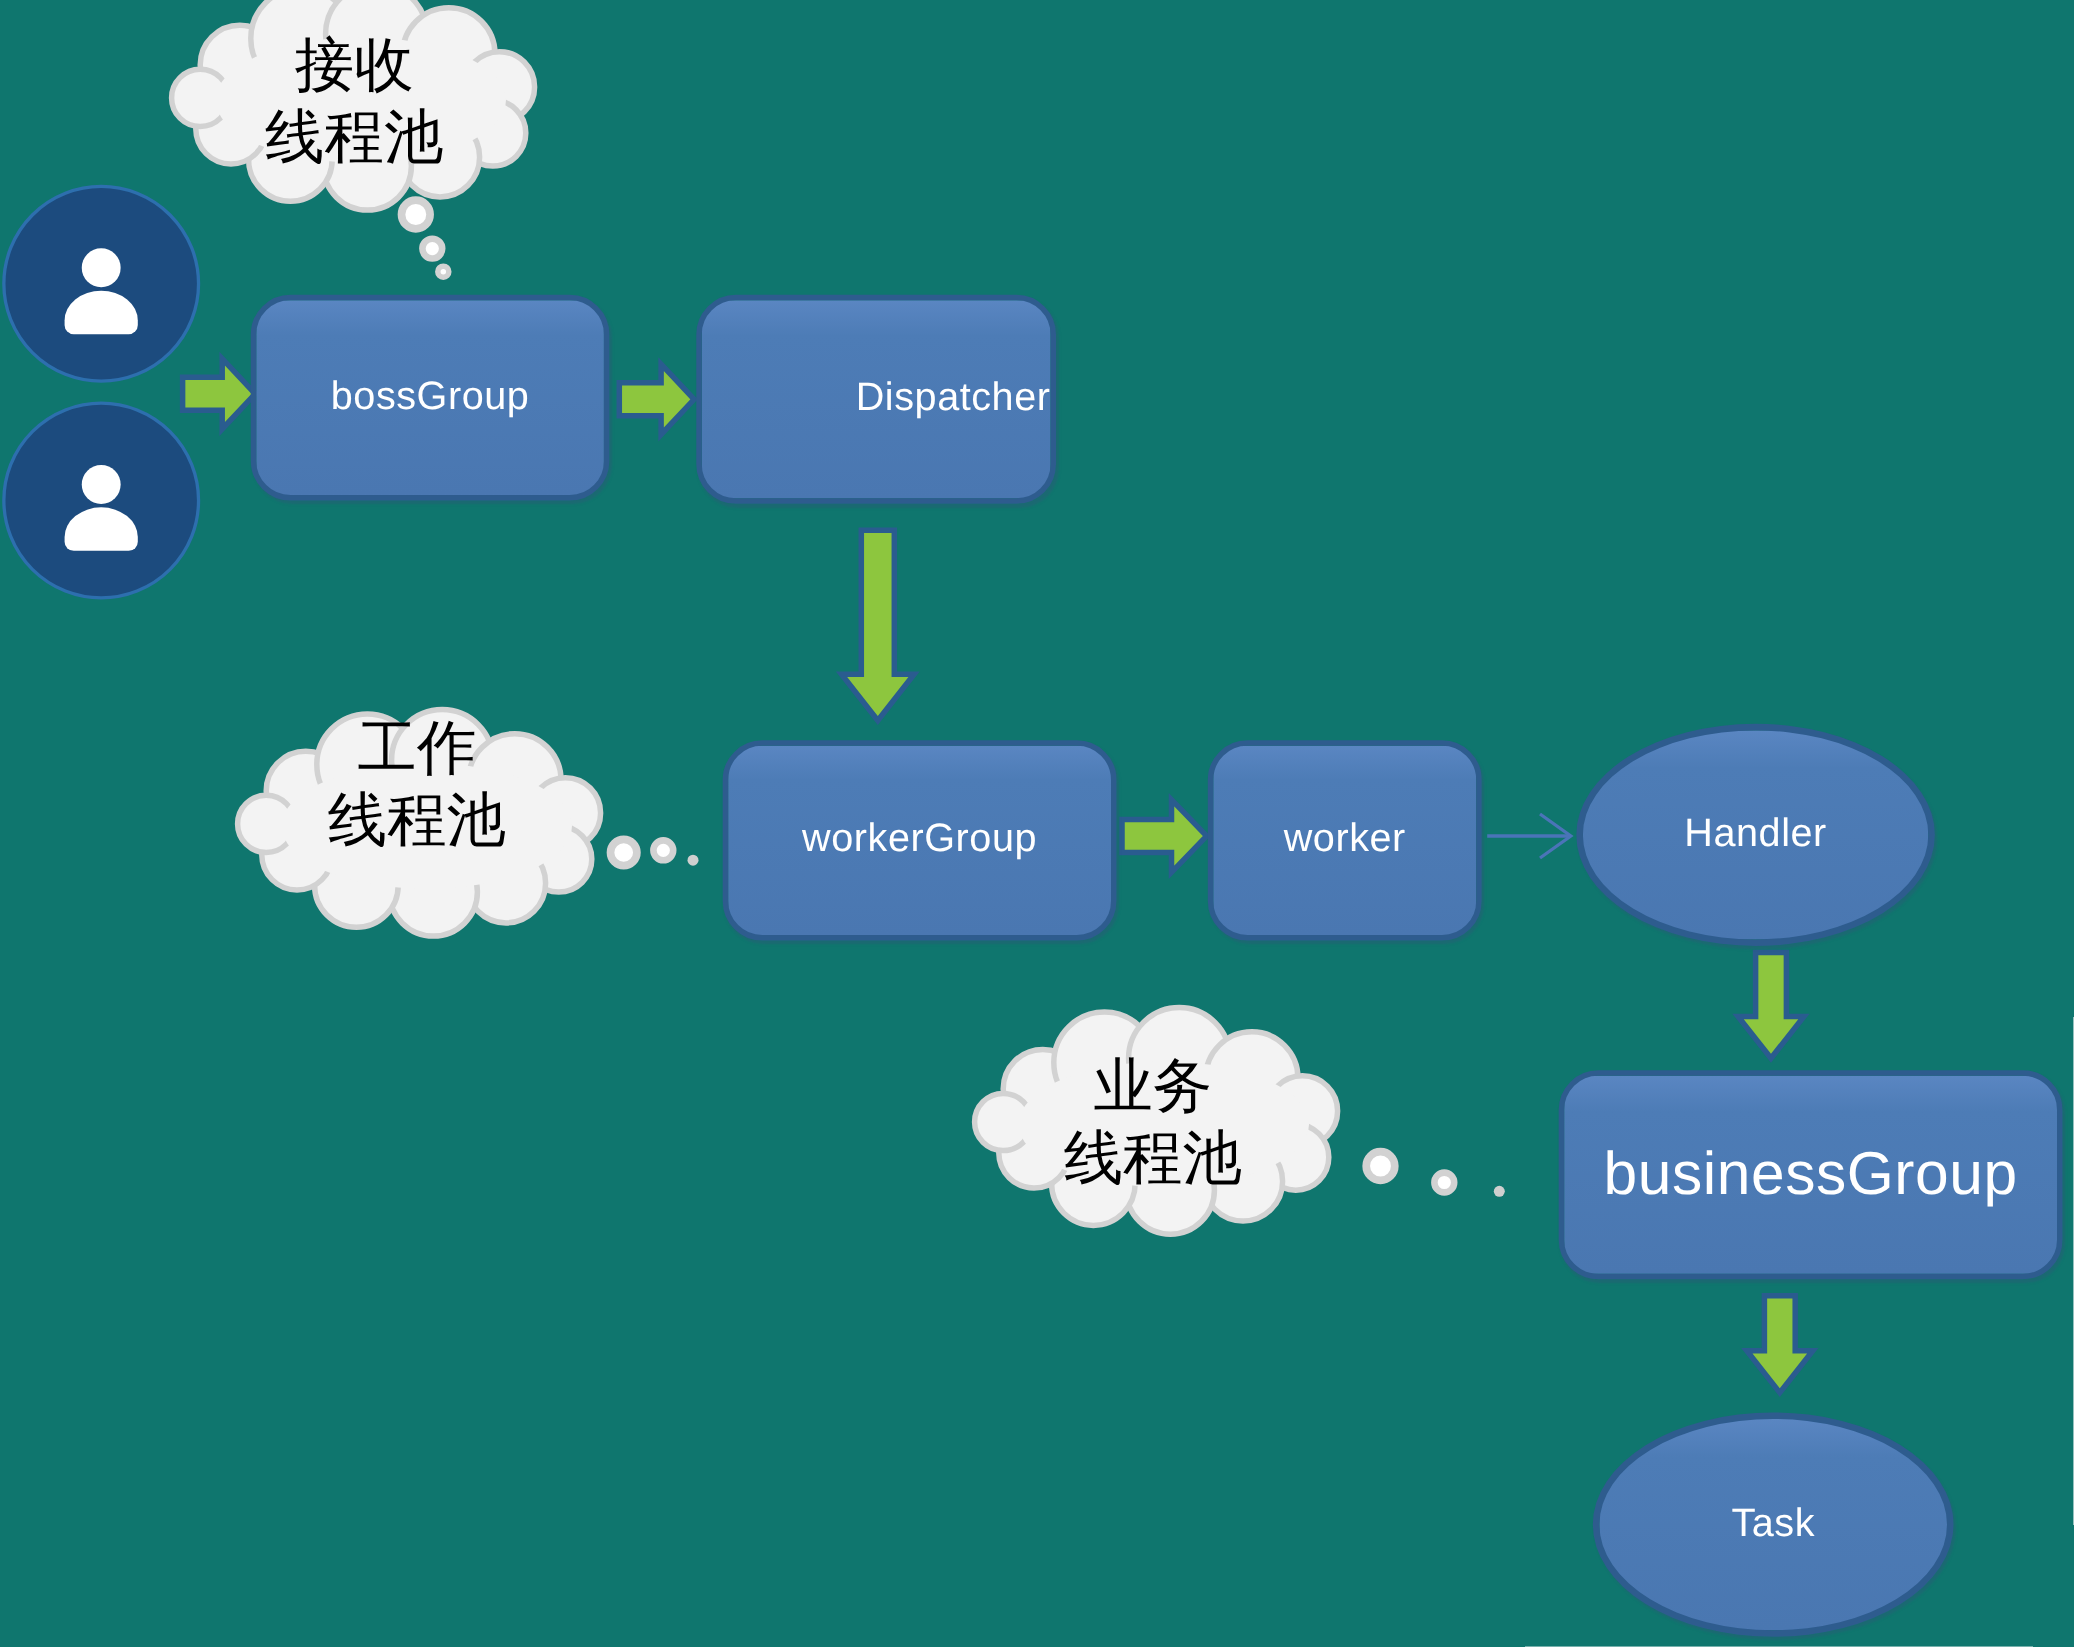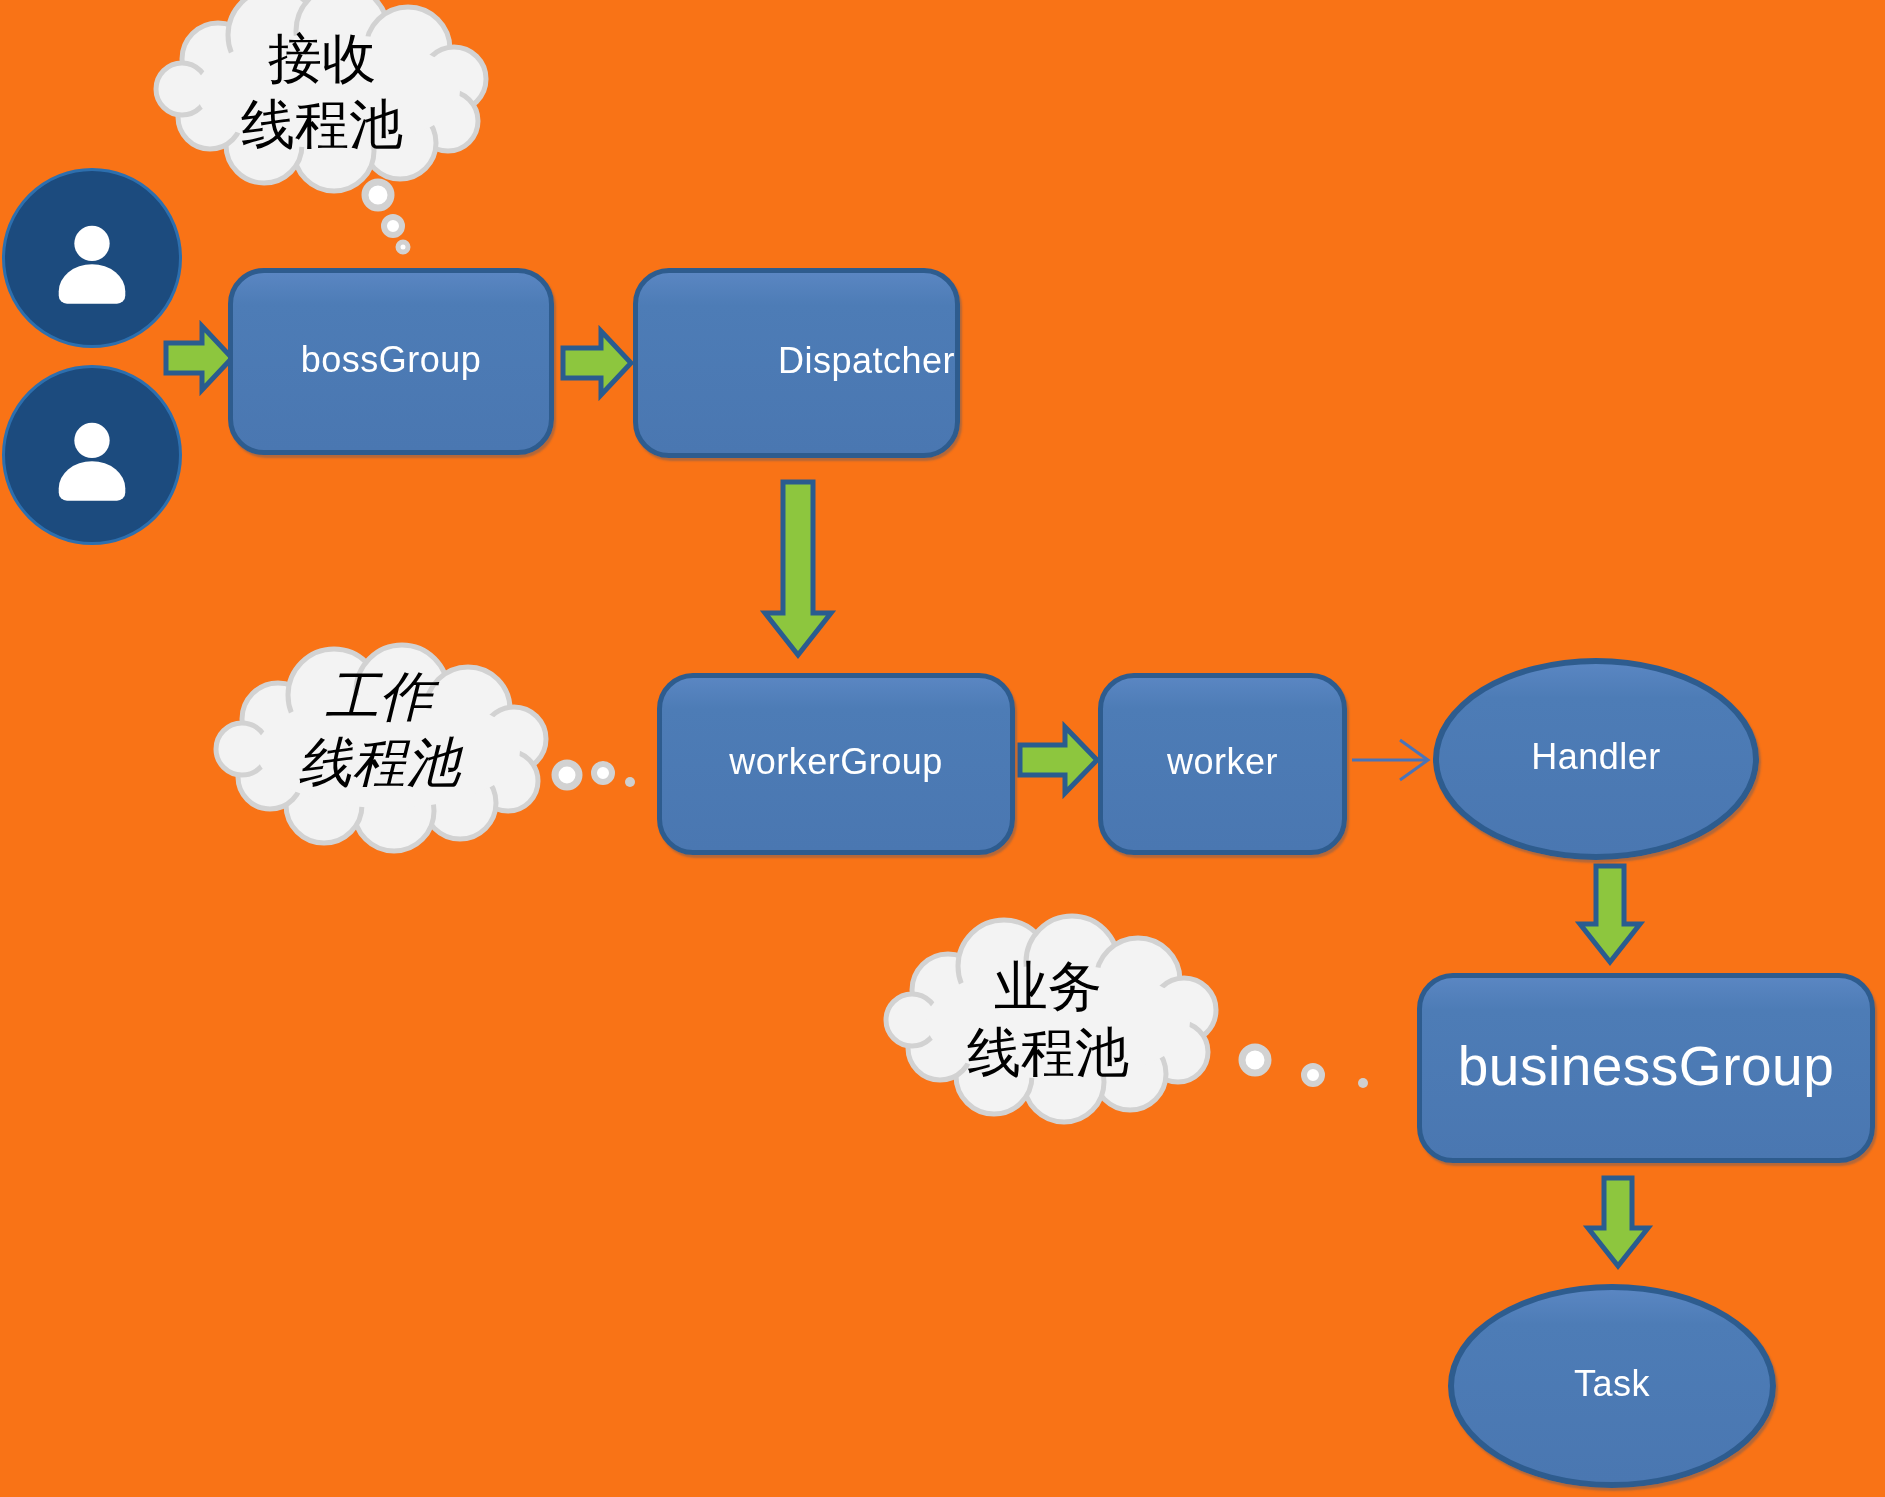--- a/index.html
+++ b/index.html
@@ -1,19 +1,19 @@
 <!DOCTYPE html>
 <html><head>
 <meta charset="utf-8">
 <style>
   html,body{margin:0;padding:0;background:#ffffff;}
   .canvas{
     position:relative;
     width:1885px;height:1497px;
-    background:#f97316;
+    background:#0f766e;
     overflow:hidden;
     font-family:"Liberation Sans",sans-serif;
   }
   .bg-svg{position:absolute;left:0;top:0;width:1885px;height:1497px;}
 
   
   .node{
     position:absolute;
     display:flex;align-items:center;justify-content:center;
     box-sizing:border-box;
@@ -117,21 +117,21 @@
     <svg viewBox="0 0 100 100">
       <circle cx="50" cy="36" r="17" fill="#ffffff"></circle>
       <path d="M18 82 a32 26 0 0 1 64 0 l0 4 a8 8 0 0 1 -8 8 l-48 0 a8 8 0 0 1 -8 -8 z" fill="#ffffff"></path>
     </svg>
   </div>
 
   <div class="cloud-label" style="left:157px;top:26px;">
     <span>接收</span>
     <span>线程池</span>
   </div>
-  <div class="cloud-label" style="left:214px;top:664px;font-style:italic;">
+  <div class="cloud-label" style="left:214px;top:647px;">
     <span>工作</span>
     <span>线程池</span>
   </div>
   <div class="cloud-label" style="left:883px;top:954px;">
     <span>业务</span>
     <span>线程池</span>
   </div>
 
   <div class="node" style="left:228px;top:268px;width:326px;height:187px;">
     <span class="lbl">bossGroup</span>

